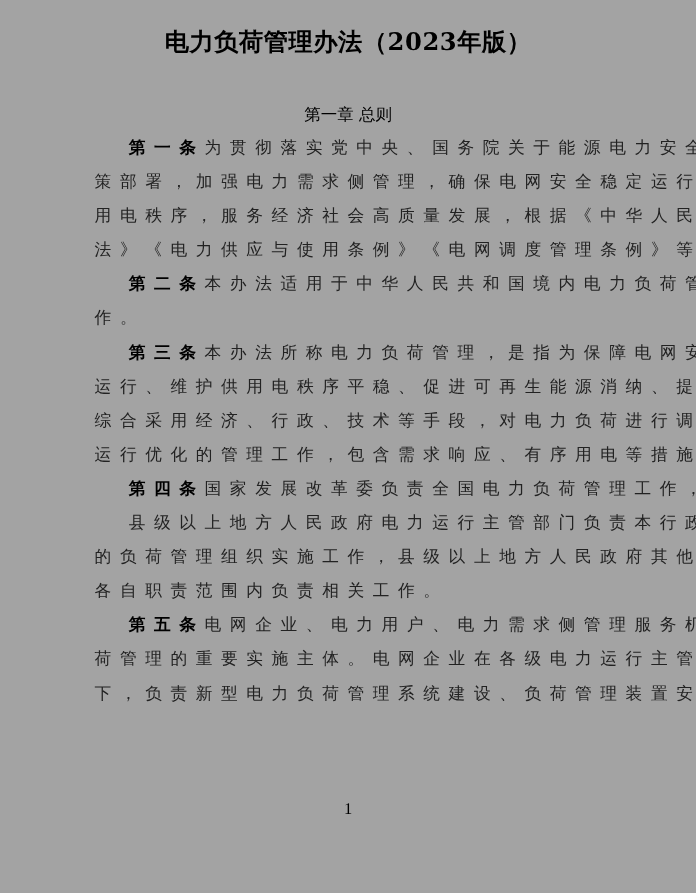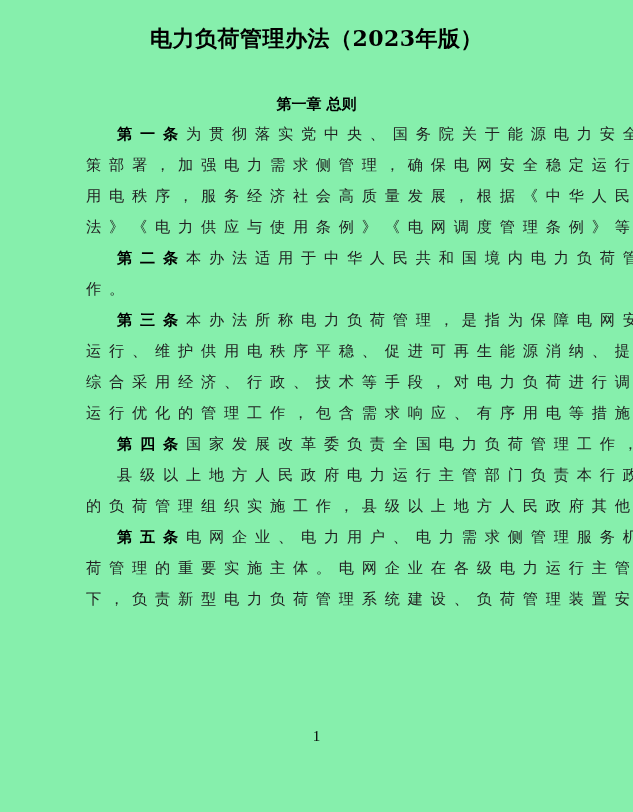--- a/index.html
+++ b/index.html
@@ -12,40 +12,40 @@
       height: 812px;
       position: relative;
       overflow: hidden;
       font-family: "DejaVu Serif", "Liberation Serif", serif;
       color: #111111;
     }
     .page {
       position: absolute;
       left: 0; top: 0;
       width: 633px; height: 812px;
-      background: #86efac;
+      background: #a3a3a3;
     }
     .doc-title {
       position: absolute;
       left: 0; right: 0;
       top: 22px;
       text-align: center;
       font-size: 22px;
       font-weight: bold;
       letter-spacing: 0.5px;
       color: #000;
       line-height: 32px;
     }
     .chapter {
       position: absolute;
       left: 0; right: 0;
       top: 93px;
       text-align: center;
       font-size: 15px;
-      font-weight: bold;
+      font-weight: normal;
       line-height: 22px;
       color: #000;
     }
     .body-text {
       position: absolute;
       left: 86px;
       top: 119px;
       width: 462px;
       font-size: 15.2px;
       line-height: 31px;
@@ -91,20 +91,21 @@
     <span class="line">作。</span>
 
     <span class="line indent"><span class="art">第三条</span><span>本办法所称电力负荷管理，是指为保障电网安全稳定</span></span>
     <span class="line">运行、维护供用电秩序平稳、促进可再生能源消纳、提升用能效率，</span>
     <span class="line">综合采用经济、行政、技术等手段，对电力负荷进行调节、控制和</span>
     <span class="line">运行优化的管理工作，包含需求响应、有序用电等措施。</span>
 
     <span class="line indent"><span class="art">第四条</span><span>国家发展改革委负责全国电力负荷管理工作，国务院</span></span>
     <span class="line indent">县级以上地方人民政府电力运行主管部门负责本行政区域内</span>
     <span class="line">的负荷管理组织实施工作，县级以上地方人民政府其他有关部门在</span>
+    <span class="line">各自职责范围内负责相关工作。</span>
 
     <span class="line indent"><span class="art">第五条</span><span>电网企业、电力用户、电力需求侧管理服务机构是负</span></span>
     <span class="line">荷管理的重要实施主体。电网企业在各级电力运行主管部门指导</span>
     <span class="line">下，负责新型电力负荷管理系统建设、负荷管理装置安装和运行维</span>
   </div>
 
   <div class="page-num">1</div>
 </div>
 
 </body></html>

